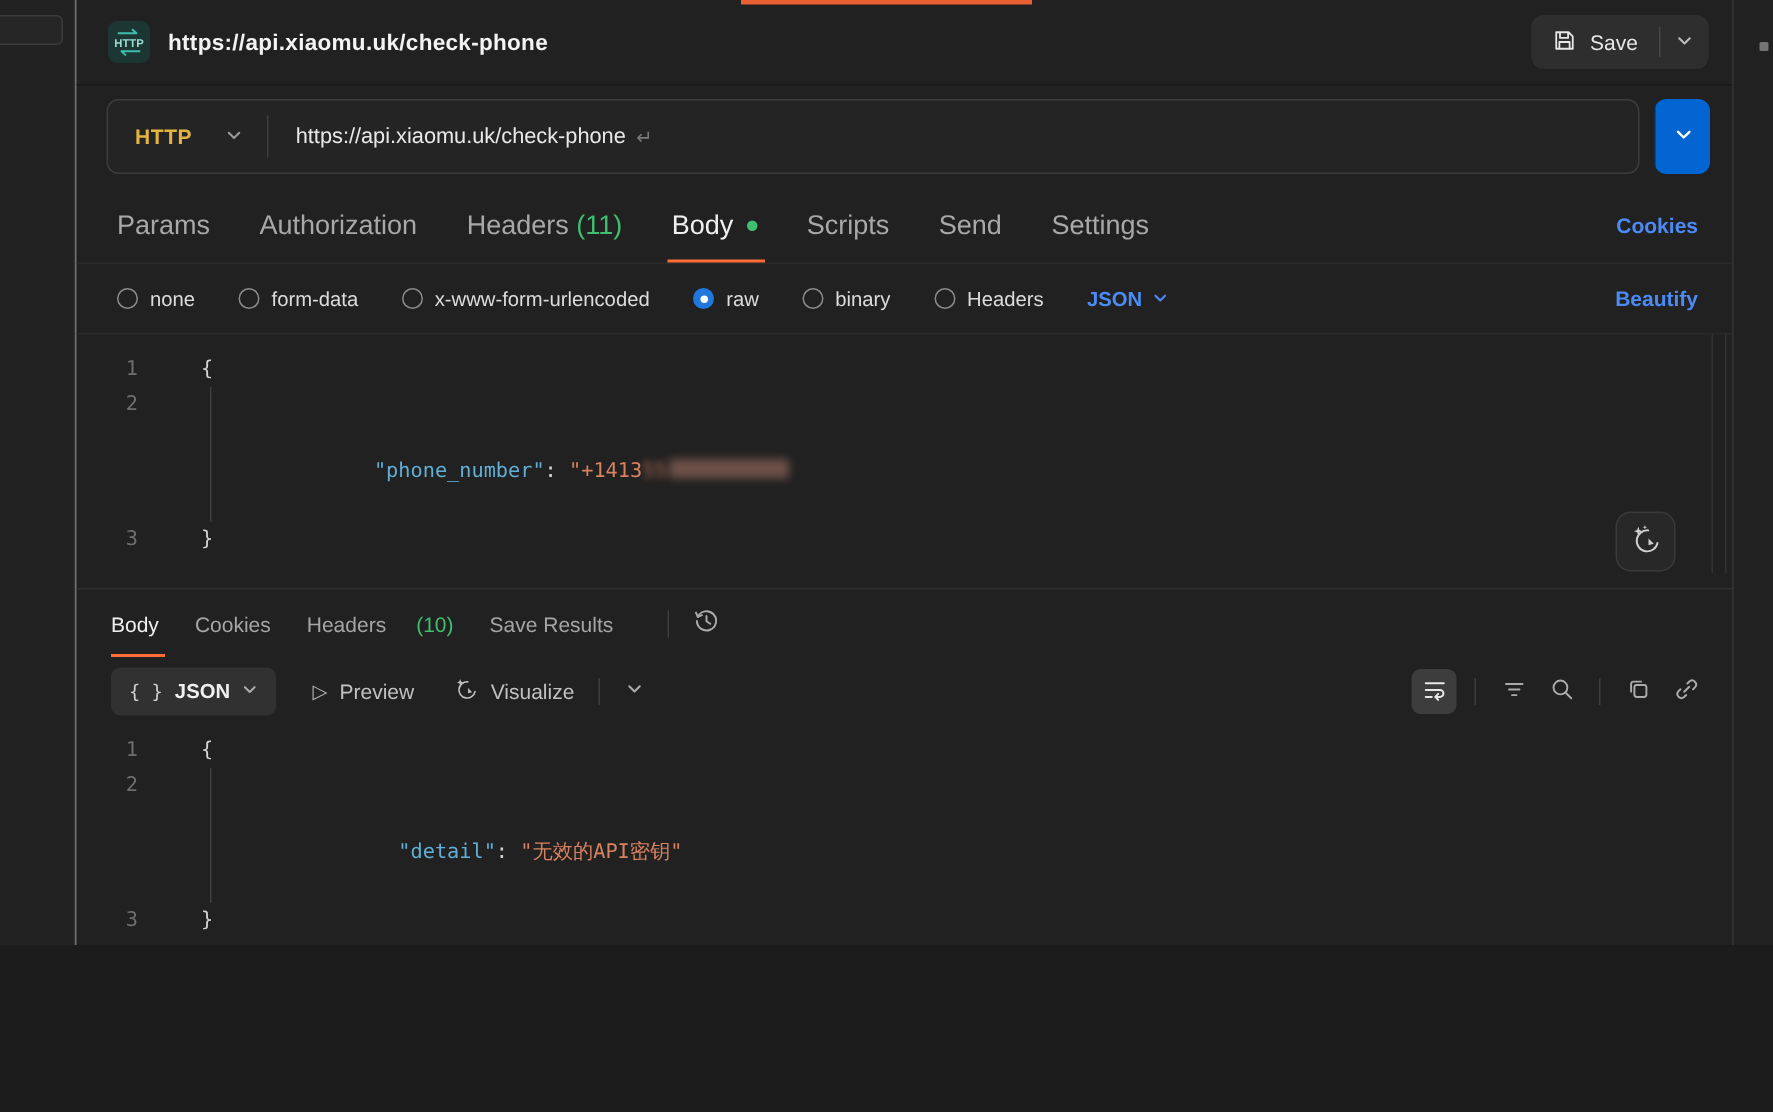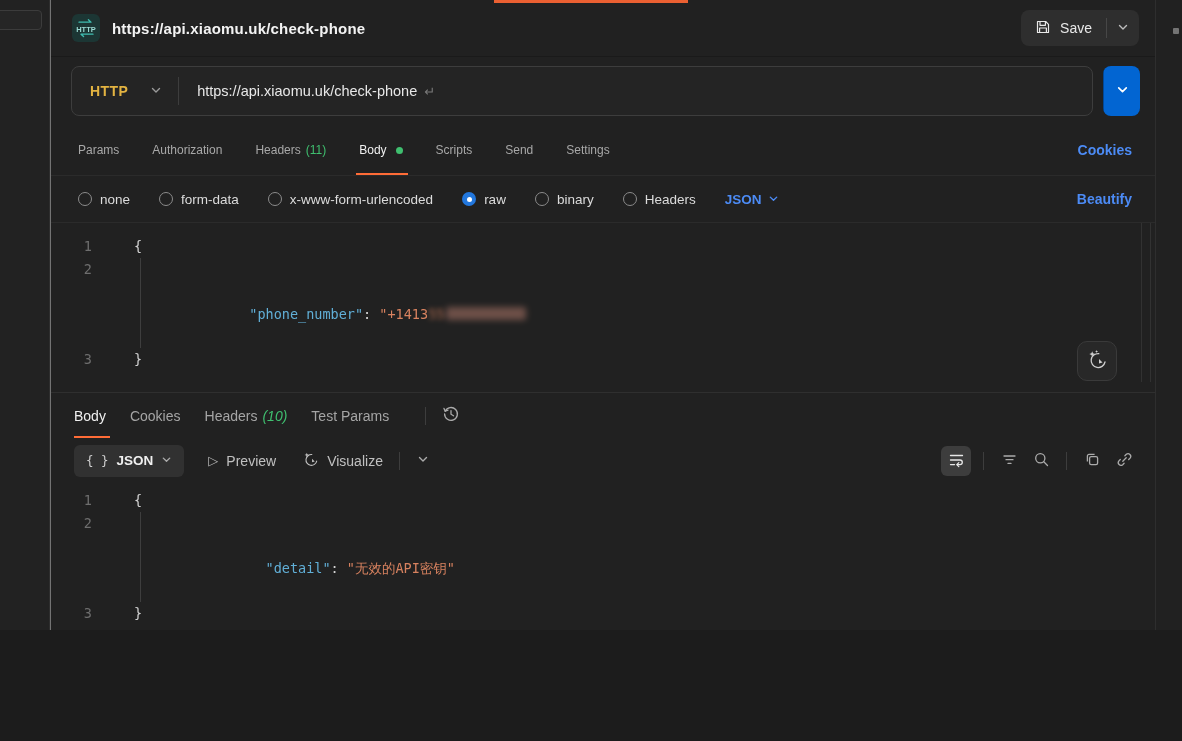--- a/index.html
+++ b/index.html
@@ -54,21 +54,21 @@
   .send-btn { width:88px; height:100%; background:#0265d2; color:#ffffff; border:none;
               font-size:15px; font-weight:700; font-family:inherit; cursor:pointer; }
   .send-chev { width:37px; height:100%; background:#0265d2; border:none;
                border-left:1px solid rgba(0,0,0,.28); color:#fff; display:grid;
                place-items:center; cursor:pointer; }
 
   
   .req-tabs { height:51px; display:flex; align-items:center; padding:0 16px 0 27px;
               border-bottom:1px solid #2b2b2b; }
   .tab { position:relative; height:100%; display:flex; align-items:center;
-         margin-right:33px; font-size:12px; color:#a8a8a8; cursor:pointer; }
+         margin-right:33px; font-size:18px; color:#a8a8a8; cursor:pointer; }
   .tab .count { color:#3fbf6f; margin-left:5px; }
   .tab.active { color:#f0f0f0; }
   .tab.active::after { content:""; position:absolute; left:-3px; right:-5px; bottom:0;
                        height:2px; background:#ff6c37; }
   .green-dot { width:7px; height:7px; border-radius:50%; background:#3fbf6f; margin-left:9px; }
   .link-blue { margin-left:auto; color:#4c8bf5; font-size:14px; font-weight:600;
                cursor:pointer; padding-right:7px; }
 
   
   .modes-row { height:46px; display:flex; align-items:center; padding:0 16px 0 27px; }
@@ -105,21 +105,21 @@
                  border-radius:10px; background:#282828; border:1px solid #3a3a3a;
                  display:grid; place-items:center; color:#cfcfcf; cursor:pointer; }
   .scroll-line-a { position:absolute; top:0; bottom:10px; right:4px; width:1px; background:#323232; }
   .scroll-line-b { position:absolute; top:0; bottom:10px; right:13px; width:1px; background:#323232; }
 
   
   .response { height:238px; border-top:1px solid #2f2f2f; display:flex; flex-direction:column; }
   .resp-tabs { height:45px; display:flex; align-items:center; padding:0 18px 0 23px; }
   .rtab { position:relative; height:100%; display:flex; align-items:center;
           margin-right:24px; font-size:14px; color:#a5a5a5; cursor:pointer; }
-  .rtab .count { color:#3fbf6f; margin-left:5px;font-style:italic; }
+  .rtab .count { color:#3fbf6f; margin-left:20px; }
   .rtab.active { color:#f0f0f0; }
   .rtab.active::after { content:""; position:absolute; left:0; right:-4px; bottom:0;
                         height:2px; background:#ff6c37; }
   .vsep { width:1px; height:18px; background:#3d3d3d; margin:0 12px; }
   .icon-btn { display:grid; place-items:center; width:26px; height:26px; background:none;
               border:none; color:#ababab; cursor:pointer; border-radius:6px; }
   .resp-meta { margin-left:auto; display:flex; align-items:center; gap:10px; }
   .status-badge { background:#4a1509; color:#e6604a; font-size:13.5px; font-weight:600;
                   padding:4px 10px; border-radius:4px; cursor:pointer; }
   .meta-dot { width:4px; height:4px; background:#5c5c5c; border-radius:1px; }
@@ -313,21 +313,21 @@
             <span>Body</span>
           </div>
         <div class="rtab">
             <span>Cookies</span>
           </div>
         <div class="rtab">
           <span>Headers</span>
           <span class="count">(10)</span>
         </div>
         <div class="rtab">
-            <span>Test Params</span>
+            <span>Save Results</span>
           </div>
         <span class="vsep"></span>
         <button class="icon-btn">
           <span>
             <svg width="18" height="18" viewBox="0 0 18 18" fill="none" stroke="currentColor" stroke-width="1.3" stroke-linecap="round">
               <path d="M3.2 6.2A6.4 6.4 0 1 1 2.6 9"></path>
               <path d="M2 3.4l1.2 2.8 2.8-1.1" stroke-linejoin="round"></path>
               <path d="M9 5.6v3.6l2.5 1.6"></path>
             </svg>
           </span>

